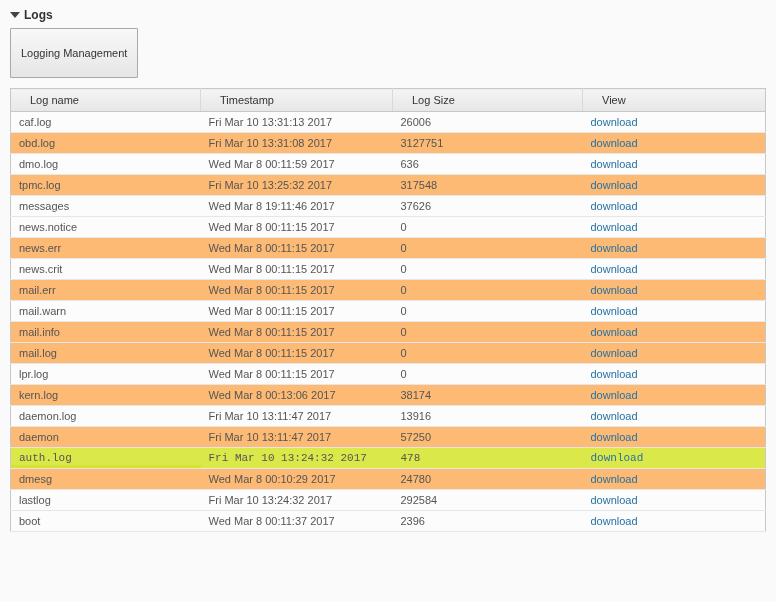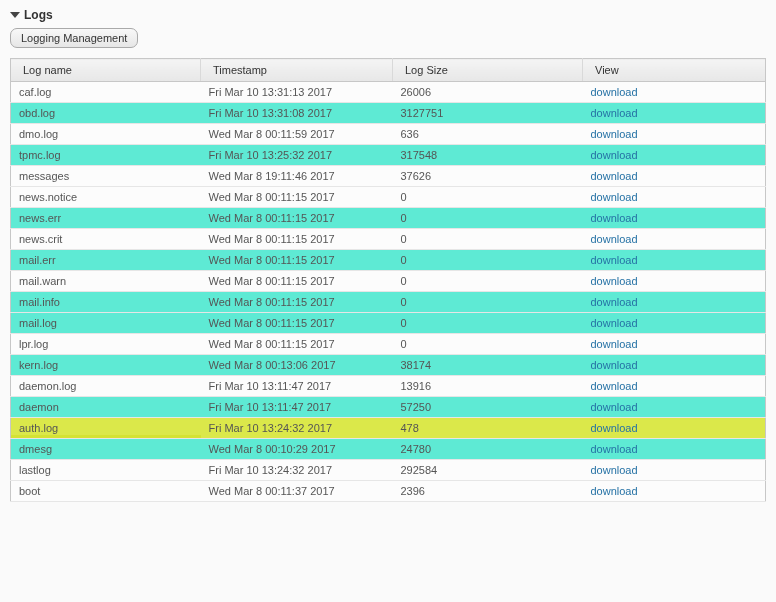--- a/index.html
+++ b/index.html
@@ -28,55 +28,56 @@
     font-weight: bold;
     font-size: 12px;
     color: #333;
   }
   .mgmt-btn {
     font-family: inherit;
     font-size: 11px;
     color: #333;
     background: linear-gradient(#f8f8f8,#e6e6e6);
     border: 1px solid #a9a9a9;
-    border-radius: 7px;
-    padding: 3px 10px;
+    border-radius: 1px;
+    padding: 18px 10px;
     cursor: pointer;
     margin-bottom: 10px;
   }
   table.logs {
     width: 100%;
     border-collapse: collapse;
     border: 1px solid #c7c7c7;
     table-layout: fixed;
   }
   table.logs th {
     text-align: left;
     font-weight: normal;
     font-size: 11px;
     color: #333;
     background: linear-gradient(#f4f4f4,#e7e7e7);
     border-bottom: 1px solid #c7c7c7;
     border-right: 1px solid #d9d9d9;
-    padding: 5px 12px;
+    padding: 5px 19px;
   }
   table.logs th:last-child { border-right: none; }
   table.logs td {
     padding: 4px 8px;
     font-size: 11px;
     color: #555;
     border-bottom: 1px solid #e6e6e6;
     white-space: nowrap;
     overflow: hidden;
     text-overflow: ellipsis;
   }
   table.logs tr.odd td { background: #fcfcfc; }
-  table.logs tr.even td { background: #5eead4; }
+  table.logs tr.even td { background: #fdba74; }
   table.logs tr.highlight td {
     background: #dbe84a !important;
+    font-family: Liberation Mono, monospace;
   }
   table.logs tr.highlight td:first-child {
     box-shadow: inset 0 -4px 0 -1px #d4e233;
   }
   a.download {
     color: #2672a5;
     text-decoration: none;
     cursor: pointer;
   }
   col.c-name { width: 190px; }

